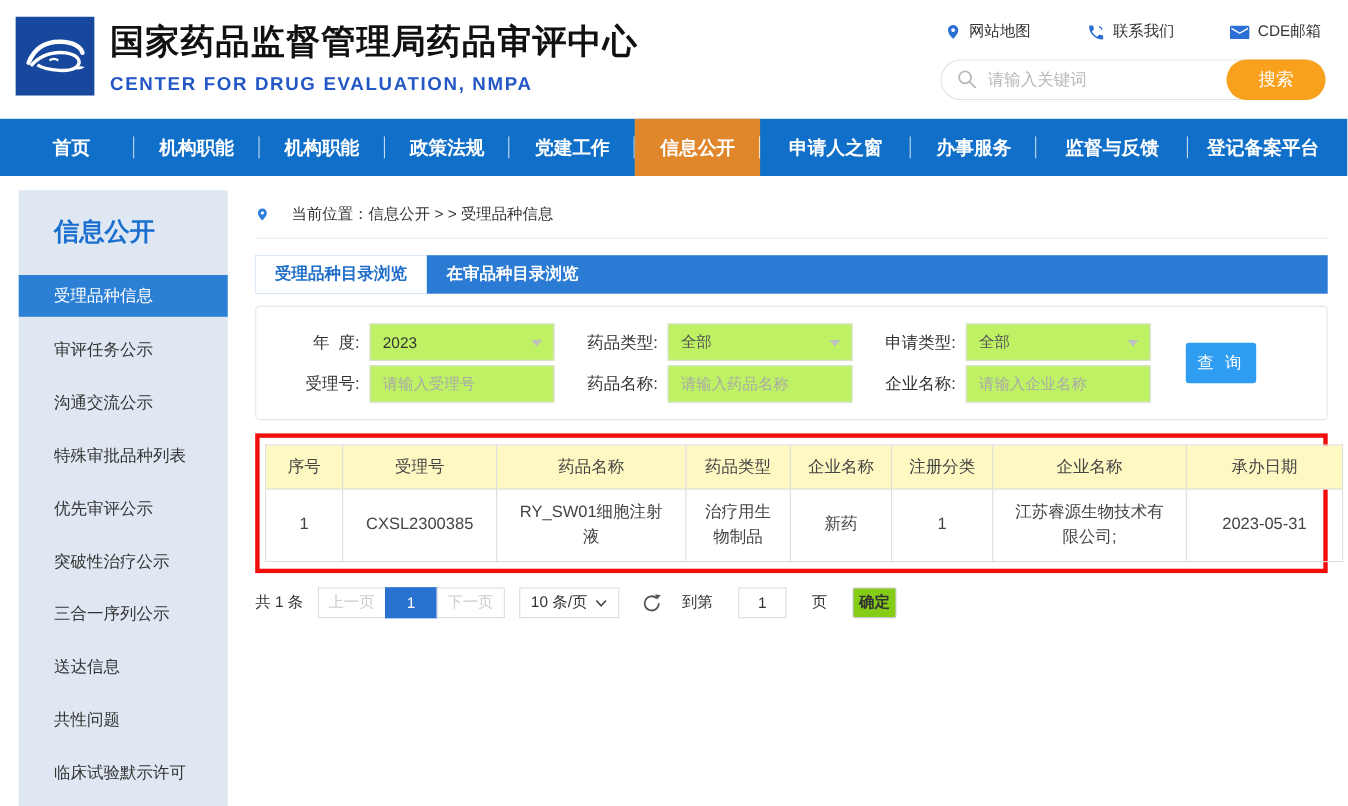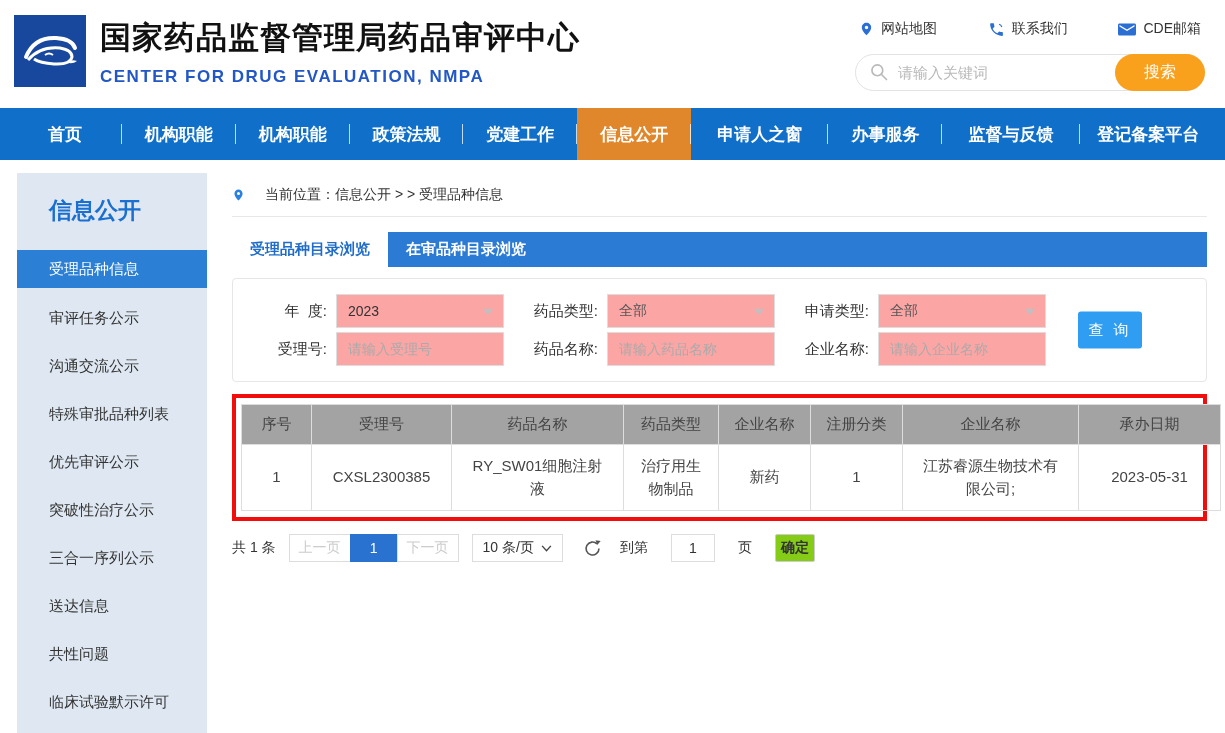--- a/index.html
+++ b/index.html
@@ -58,40 +58,40 @@
 
   .tabbar { margin-top:15px; height:35px; background:#2b7ad3; display:flex; }
   .tab { width:156px; display:flex; align-items:center; justify-content:center;
          font-size:15px; font-weight:bold; color:#fff; cursor:pointer; }
   .tab.active { background:#fff; color:#1f6dc9; }
 
   .filter-panel { margin-top:11px; border:1px solid #e6e6e6; border-radius:4px;
                   padding:11px 0 11px 14px; position:relative; }
   .filter-row { display:flex; align-items:flex-start; height:34px; margin:4px 0; }
   .f-label { width:80px; text-align:right; font-size:15px; color:#333; margin-right:9px; white-space:pre; }
-  .f-select, .f-input { width:168px; height:34px; border:1px solid #ddd; background:#fca5a5;
+  .f-select, .f-input { width:168px; height:34px; border:1px solid #ddd; background:#bef264;
                         font-size:14px; color:#555; padding:0 26px 0 11px; position:relative;
                         display:flex; align-items:center; cursor:pointer; }
   .f-select .caret { position:absolute; right:10px; top:14px; width:0; height:0;
                      border-left:5px solid transparent; border-right:5px solid transparent;
                      border-top:6px solid #c0c0c0; }
   .f-input { cursor:text; }
   input.f-input { display:inline-block; padding:0 11px; font-family:inherit; outline:none; }
   input.f-input::placeholder { color:#aaa; }
   .field-group { display:flex; align-items:center; margin-right:14px; }
   .query-btn { position:absolute; right:64px; top:50%; transform:translateY(-50%);
                width:64px; height:37px; background:#2e9df2; border:none; border-radius:3px;
                color:#fff; font-size:15px; cursor:pointer; font-family:inherit; letter-spacing:3px; }
 
   
   .red-box { margin-top:12px; border:4px solid #f20d0d; padding:6px 5px; }
   table.results { width:100%; border-collapse:collapse; table-layout:fixed; }
   .results th, .results td { border:1px solid #ddd; text-align:center; font-size:15px; color:#444;
                              font-weight:normal; padding:6px 14px; }
-  .results th { background:#a3a3a3; height:40px; }
+  .results th { background:#fef9c3; height:40px; }
   .results td { height:66px; line-height:1.5; }
 
   
   .pager { margin-top:13px; display:flex; align-items:center; font-size:14px; color:#333; }
   .pg-total { margin-right:13px; }
   .pg-btn { height:28px; min-width:62px; border:1px solid #ddd; background:#fff; display:flex;
             align-items:center; justify-content:center; font-size:14px; cursor:pointer; }
   .pg-btn.disabled { color:#ccc; }
   .pg-group { display:flex; }
   .pg-group .pg-btn + .pg-btn { margin-left:-1px; }

